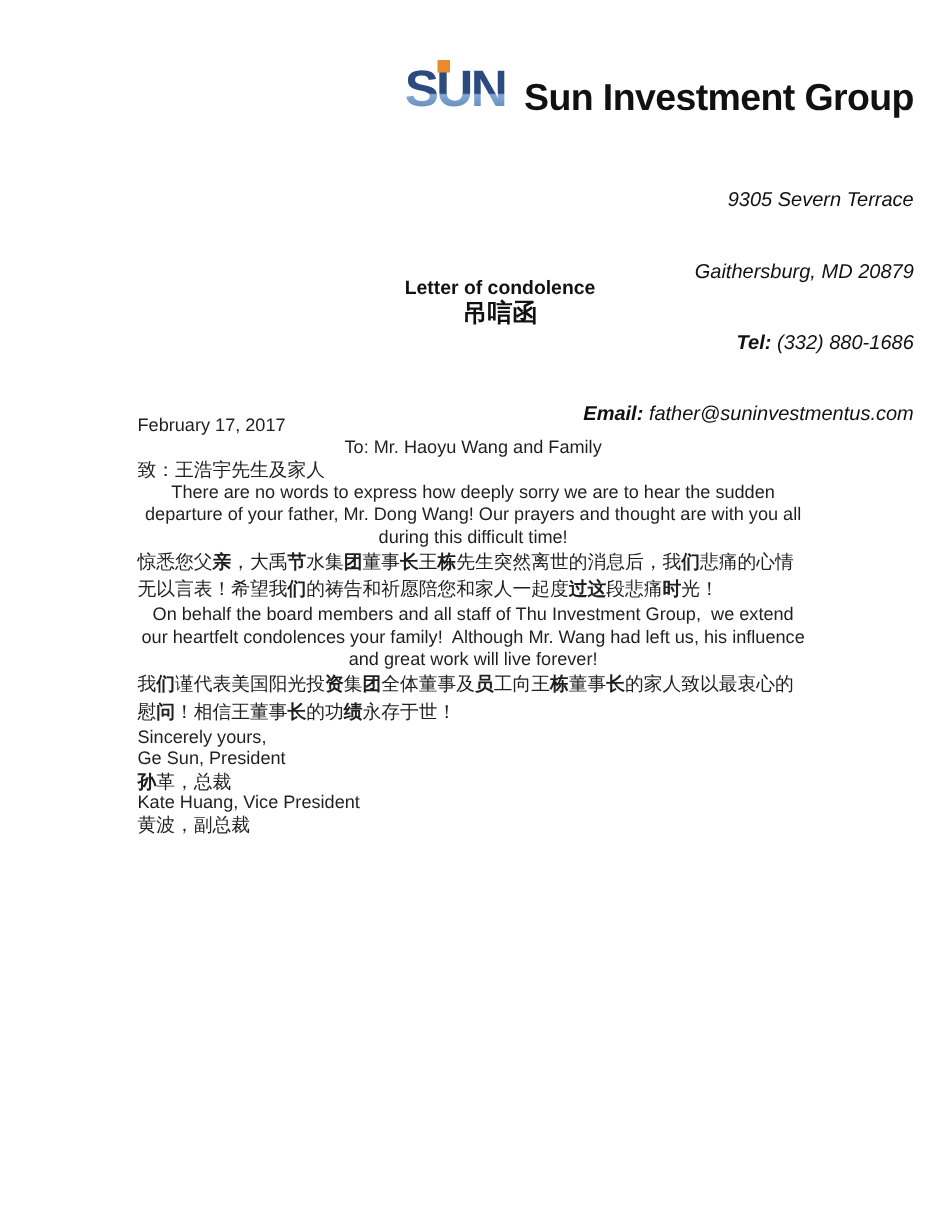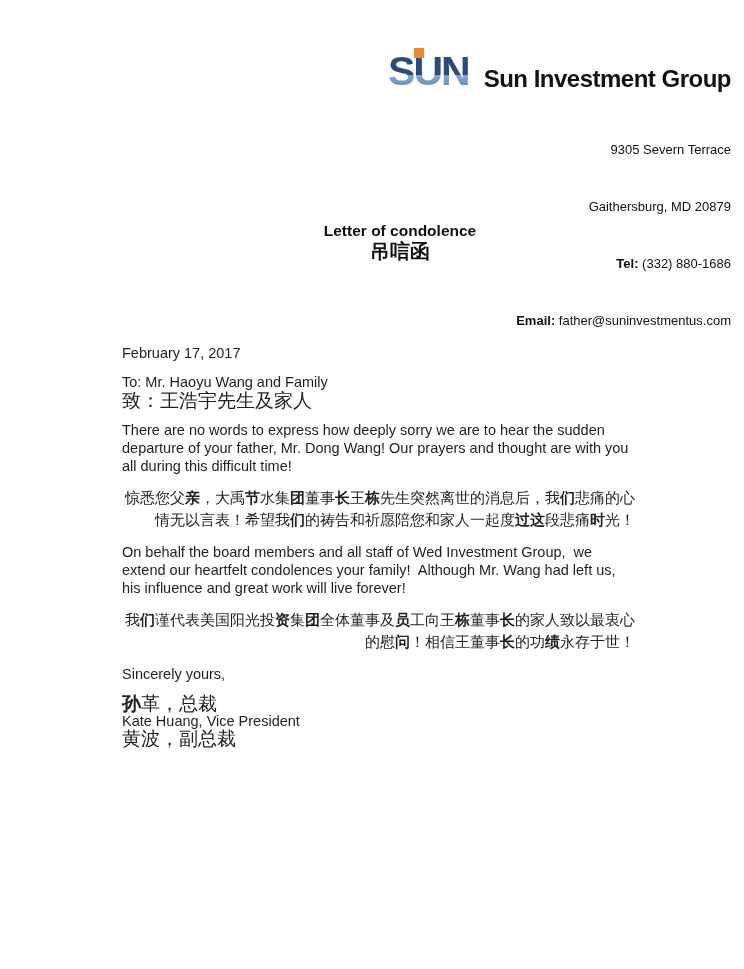--- a/index.html
+++ b/index.html
@@ -18,21 +18,21 @@
     position: absolute;
     top: 46px;
     right: 13px;
     text-align: right;
   }
   .brand-row {
     display: flex;
     align-items: flex-end;
     justify-content: flex-end;
     gap: 15px;
-    margin-bottom: 8px;
+    margin-bottom: 19px;
   }
   .logo-mark {
     position: relative;
     font-weight: bold;
     font-size: 41px;
     line-height: 46px;
     letter-spacing: -2px;
     color: #2b4a7d;
     padding-top: 2px;
   }
@@ -46,32 +46,33 @@
   }
   .logo-dot {
     position: absolute;
     top: 2px;
     left: 26px;
     width: 10px;
     height: 10px;
     background: #e98b2d;
   }
   .company-name {
-    font-size: 24px;
+    font-size: 30px;
     line-height: 30px;
     font-weight: bold;
     color: #111111;
     letter-spacing: -0.5px;
     white-space: nowrap;
   }
   .address {
-    font-size: 13px;
+    font-size: 16px;
     line-height: 19px;
     color: #111111;
     white-space: pre-wrap;
+    font-style: italic;
   }
   .address .lbl { font-weight: bold; }
 
   
   .doc-title {
     position: absolute;
     top: 221px;
     left: 0;
     width: 100%;
     text-align: center;
@@ -84,24 +85,24 @@
 
   
   .letter-body {
     position: absolute;
     left: 110px;
     top: 332px;
     width: 537px;
     font-size: 14.5px;
     line-height: 18px;
   }
-  .letter-body > div { margin: 12px; }
-  .en { white-space: pre-wrap; }
-  .zh-para { font-size: 15px; line-height: 22px; text-align: right; }
-  .zh-line { font-size: 19px; }
+  .letter-body > div { margin: 0; }
+  .en { white-space: pre-wrap; text-align: center; }
+  .zh-para { font-size: 15px; line-height: 22px; }
+  .zh-line { font-size: 15px; }
   .bold-cjk { font-weight: bold; }
 
   .date-line     { line-height: 18px; }
   .to-block      { margin-top: 17px; line-height: 17.5px; }
   .p1-en         { margin-top: 18px; }
   .p1-zh         { margin-top: 11px; }
   .p2-en         { margin-top: 29px; }
   .p2-zh         { margin-top: 17px; }
   .closing-line  { margin-top: 9px; }
   .sig-block     { margin-top: 17px; line-height: 17.5px; }
@@ -137,26 +138,27 @@
 
     <div class="to-block">
       <div class="en">To: Mr. Haoyu Wang and Family</div>
       <div class="zh-line">致：王浩宇先生及家人</div>
     </div>
 
     <div class="en p1-en">There are no words to express how deeply sorry we are to hear the sudden departure of your father, Mr. Dong Wang! Our prayers and thought are with you all during this difficult time!</div>
 
     <div class="zh-para p1-zh"><span>惊悉您父</span><span class="bold-cjk">亲</span><span>，大禹</span><span class="bold-cjk">节</span><span>水集</span><span class="bold-cjk">团</span><span>董事</span><span class="bold-cjk">长</span><span>王</span><span class="bold-cjk">栋</span><span>先生突然离世的消息后，我</span><span class="bold-cjk">们</span><span>悲痛的心情无以言表！希望我</span><span class="bold-cjk">们</span><span>的祷告和祈愿陪您和家人一起度</span><span class="bold-cjk">过这</span><span>段悲痛</span><span class="bold-cjk">时</span><span>光！</span></div>
 
-    <div class="en p2-en">On behalf the board members and all staff of Wed Investment Group,  we extend our heartfelt condolences your family!  Although Mr. Wang had left us, his influence and great work will live forever!</div>
+    <div class="en p2-en">On behalf the board members and all staff of Thu Investment Group,  we extend our heartfelt condolences your family!  Although Mr. Wang had left us, his influence and great work will live forever!</div>
 
     <div class="zh-para p2-zh"><span>我</span><span class="bold-cjk">们</span><span>谨代表美国阳光投</span><span class="bold-cjk">资</span><span>集</span><span class="bold-cjk">团</span><span>全体董事及</span><span class="bold-cjk">员</span><span>工向王</span><span class="bold-cjk">栋</span><span>董事</span><span class="bold-cjk">长</span><span>的家人致以最衷心的慰</span><span class="bold-cjk">问</span><span>！相信王董事</span><span class="bold-cjk">长</span><span>的功</span><span class="bold-cjk">绩</span><span>永存于世！</span></div>
 
     <div class="closing-line">Sincerely yours,</div>
 
     <div class="sig-block">
+      <div>Ge Sun, President</div>
       <div class="zh-line"><span class="bold-cjk">孙</span><span>革，总裁</span></div>
       <div>Kate Huang, Vice President</div>
       <div class="zh-line">黄波，副总裁</div>
     </div>
   </div>
 
 </div>
 
 </body></html>

